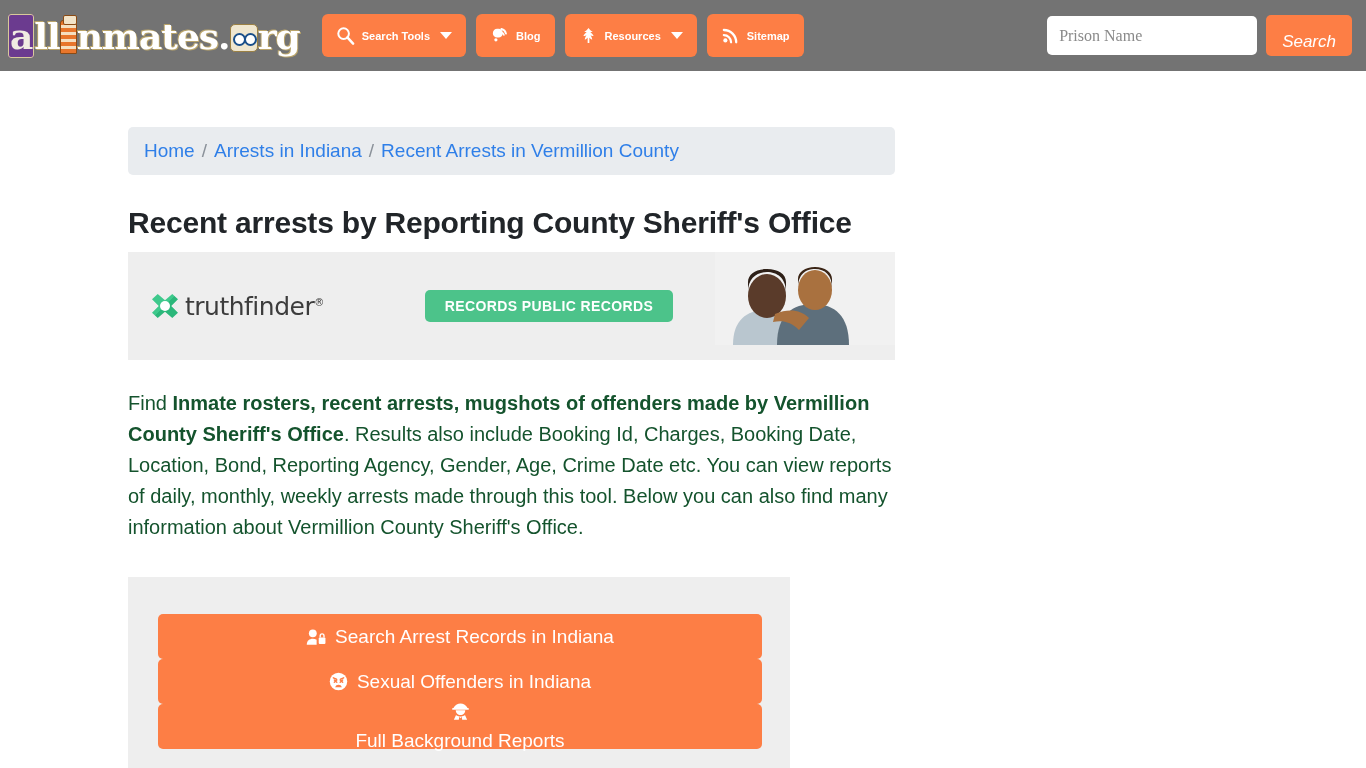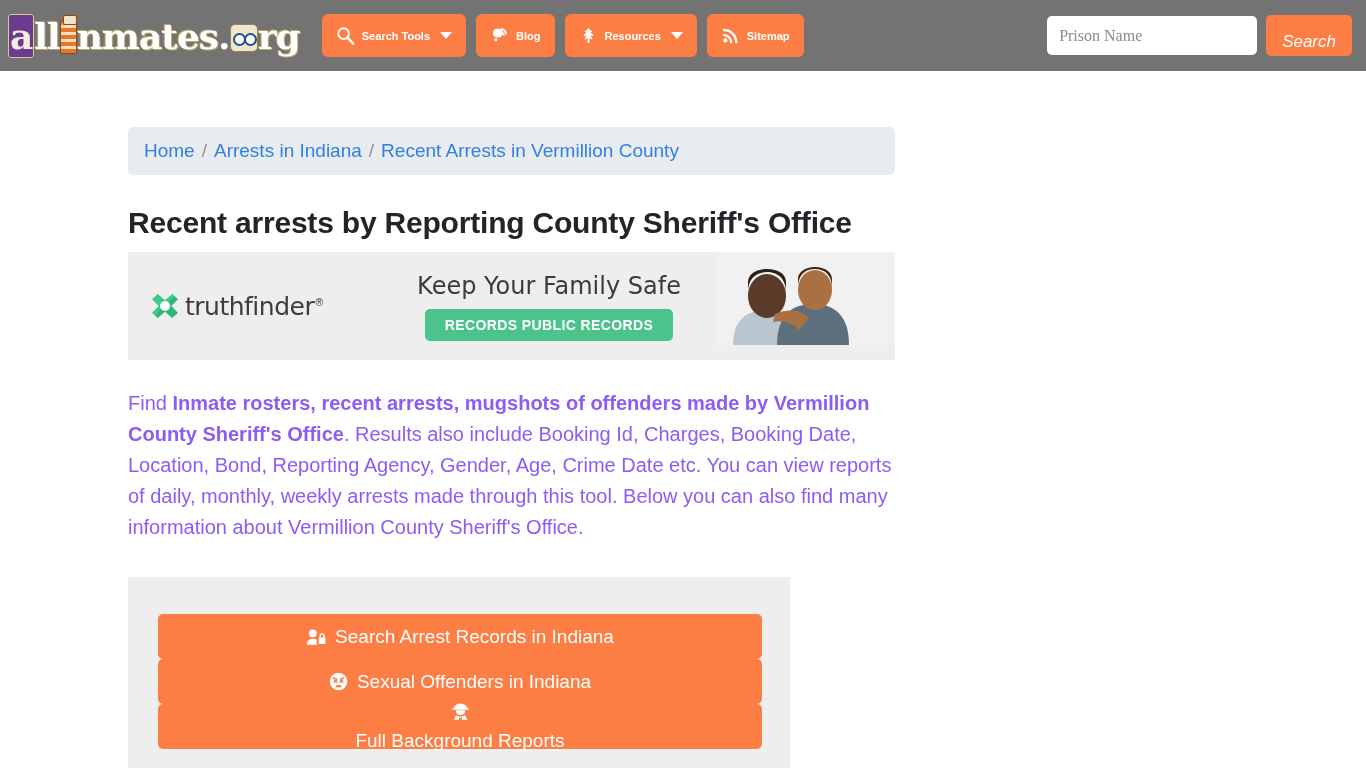--- a/index.html
+++ b/index.html
@@ -239,21 +239,21 @@
     width: 180px; height: 93px;
     background: #f2f2f2;
     overflow: hidden;
   }
 
   
   .body-copy {
     margin-top: 28px;
     font-size: 20px;
     line-height: 31px;
-    color: #8b5cf6;
+    color: #14532d;
     width: 767px;
   }
   .body-copy b { font-weight: bold; }
 
   
   .btn-panel {
     margin-top: 34px;
     width: 662px;
     background: #eeeeee;
     padding: 37px 30px 30px 30px;
@@ -349,21 +349,20 @@
     </nav>
 
     <h1 class="page-title">Recent arrests by Reporting County Sheriff's Office</h1>
 
     <div class="ad-banner">
       <div class="tf-logo">
         <span class="tf-mark"></span>
         <span class="tf-name"><span>truthfinder</span><sup>®</sup></span>
       </div>
       <div class="ad-center">
-        <div class="ad-head">Keep Your Family Safe</div>
         <span class="ad-cta">RECORDS PUBLIC RECORDS</span>
       </div>
       <div class="ad-photo">
         <svg width="180" height="93" viewBox="0 0 180 93">
           <rect width="180" height="93" fill="#f1f1f1"></rect>
           <g>
             <path d="M18 93 C18 66 34 58 52 58 C70 58 86 66 86 93 Z" fill="#b9c6cf"></path>
             <ellipse cx="52" cy="44" rx="19" ry="22" fill="#5a3b2a"></ellipse>
             <path d="M33 40 C33 26 42 20 52 20 C62 20 71 26 71 40 L71 30 C71 22 63 17 52 17 C41 17 33 22 33 30Z" fill="#2e2018"></path>
             <path d="M62 93 C62 62 78 52 98 52 C120 52 134 64 134 93 Z" fill="#5d6f7c"></path>

